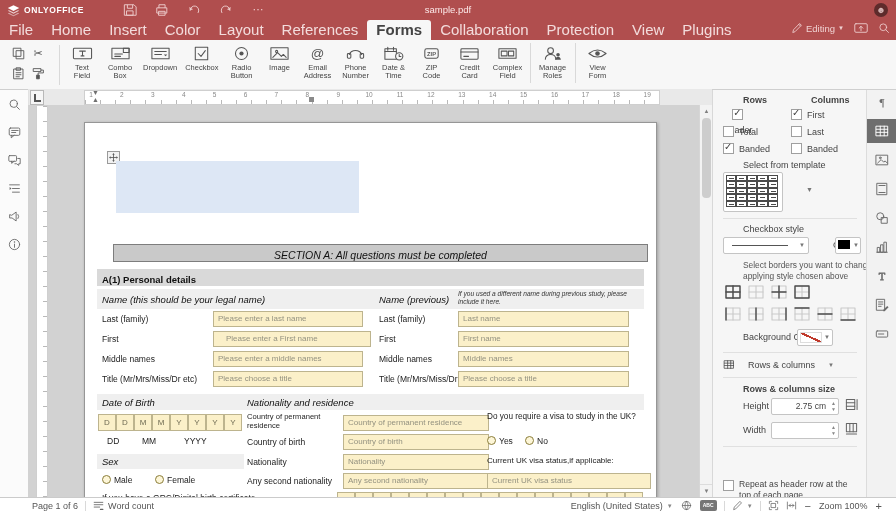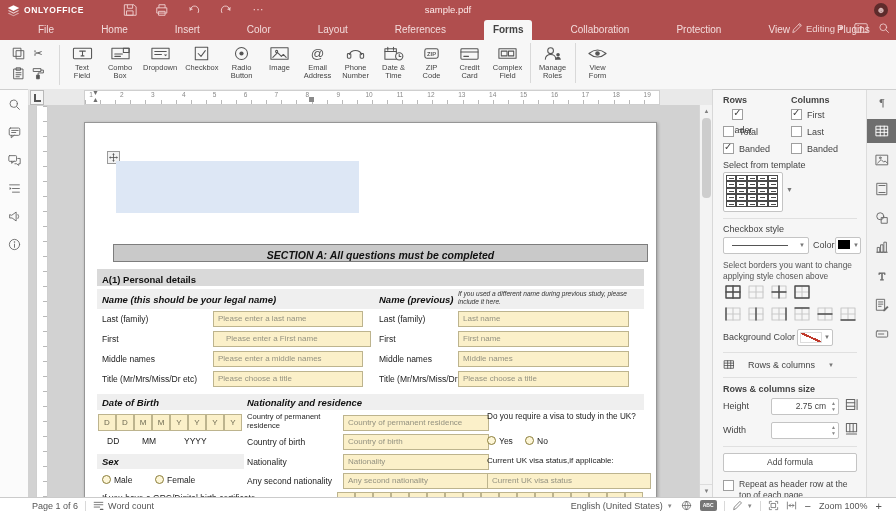--- a/index.html
+++ b/index.html
@@ -11,21 +11,21 @@
   #titlebar{left:0;top:0;width:896px;height:20px;background:#b04e4e;display:flex;align-items:center;}
   #logo{display:flex;align-items:center;gap:4px;margin-left:7px;color:#fff;}
   #logo .lname{font-size:8.5px;font-weight:bold;letter-spacing:.6px;}
   .tb-ic{width:16px;height:14px;color:#eccaca;margin:0 8px;}
   .tb-ic svg{width:14px;height:14px;margin:0 auto;}
   #doc-title{left:0;top:0;width:896px;height:20px;line-height:20px;text-align:center;color:#fde9e9;font-size:9.5px;pointer-events:none;}
   #avatar{right:8px;top:3px;width:14px;height:14px;border-radius:50%;background:#5e2b2b;color:#d8b8b8;
           font-size:9px;line-height:14px;text-align:center;}
   
   #menubar{left:0;top:20px;width:896px;height:20px;background:#b04e4e;display:flex;align-items:flex-end;}
-  .mtab{height:20px;line-height:20px;padding:0 9px;font-size:10px;color:#f3dcdc;cursor:default;margin-left:29px;}
+  .mtab{height:20px;line-height:20px;padding:0 9px;font-size:15px;color:#f3dcdc;cursor:default;}
   .mtab.active{background:#f7f7f7;color:#444;border-radius:3px 3px 0 0;font-weight:bold;}
   #menu-right{position:absolute;right:6px;top:22px;display:flex;align-items:center;gap:10px;color:#f0d2d2;font-size:9.5px;}
   #menu-right svg{width:12px;height:12px;}
   .mr-item{display:flex;align-items:center;gap:3px;}
   .crt{font-size:6px;line-height:1;}
   
   #toolbar{left:0;top:40px;width:896px;height:49px;background:#f7f7f7;border-bottom:1px solid #cfcfcf;
            display:flex;align-items:center;}
   #clip-group{display:grid;grid-template-columns:18px 18px;grid-template-rows:18px 18px;gap:2px;margin:0 8px 0 10px;color:#555;}
   #clip-group .ci{width:16px;height:16px;display:flex;align-items:center;justify-content:center;font-size:11px;}
@@ -47,36 +47,36 @@
   #lsidebar{left:0;top:90px;width:28px;height:407px;background:#fbfbfb;border-right:1px solid #e2e2e2;}
   .ls-ic{width:28px;height:28px;display:flex;align-items:center;justify-content:center;color:#666;}
   .ls-ic svg{width:13px;height:13px;}
   
   #canvas{left:28px;top:105px;width:684px;height:392px;background:#d2d2d2;overflow:hidden;}
   #vruler{left:8px;top:0;width:10px;height:392px;background:#fff;border:1px solid #cfcfcf;
           background-image:repeating-linear-gradient(180deg,#b9b9b9 0 1px,transparent 1px 15px);background-size:4px 100%;background-position:6px 0;background-repeat:no-repeat;}
   #page{left:56px;top:17px;width:571px;height:375px;background:#fff;border:1px solid #969696;
         box-shadow:1px 1px 3px rgba(0,0,0,.25);overflow:hidden;color:#1c1c1c;}
   .hbar{position:absolute;background:#efefef;}
-  .hdr-it{font-size:9.5px;font-weight:bold;font-style:italic;color:#111;}
+  .hdr-it{font-size:9.5px;font-weight:normal;font-style:italic;color:#111;}
   .lab{position:absolute;font-size:8.5px;color:#222;}
   .slab{position:absolute;font-size:7.6px;line-height:8.6px;color:#222;}
   .field{position:absolute;height:14px;background:#fbf0c9;border:1px solid #bdb48e;font-size:8px;color:#949280;
          line-height:14px;padding-left:4px;overflow:hidden;white-space:nowrap;}
   .radio{display:inline-block;width:7px;height:7px;border:1px solid #8b7d3a;border-radius:50%;background:#fdf6d8;
          vertical-align:-1px;margin-right:3px;}
   .dobbox{position:absolute;width:16px;height:15px;background:#fbf0c9;border:1px solid #bdb48e;
           font-size:8px;color:#6e6a52;text-align:center;line-height:15px;}
   
   #vscroll{left:671px;top:0;width:13px;height:392px;background:#f3f3f3;border-left:1px solid #d6d6d6;}
   #vthumb{left:2px;top:13px;width:9px;height:80px;background:#cdcdcd;border-radius:4px;}
   .sarr{position:absolute;left:0;width:13px;height:12px;font-size:6px;color:#808080;text-align:center;line-height:12px;}
   
   #rpanel{left:712px;top:90px;width:154px;height:407px;background:#f6f6f6;border-left:1px solid #d8d8d8;font-size:9px;color:#444;overflow:hidden;}
-  .p-lab{position:absolute;font-size:9px;color:#444;}
+  .p-lab{position:absolute;font-size:9px;color:#444;margin-left:20px;}
   .p-bold{font-weight:bold;}
   .chk{position:absolute;display:flex;align-items:center;gap:5px;}
   .cbox{width:9px;height:9px;background:#fff;border:1px solid #9f9f9f;position:relative;flex:none;}
   .cbox.on::after{content:"✓";position:absolute;left:0px;top:-3px;font-size:10px;color:#444;}
   .pdiv{position:absolute;left:10px;width:134px;height:1px;background:#e0e0e0;}
   .dropbox{position:absolute;background:#fff;border:1px solid #c4c4c4;border-radius:2px;}
   #tmpl-grid{display:grid;grid-template-columns:repeat(5,1fr);grid-template-rows:repeat(5,1fr);width:52px;height:32px;margin:2px;}
   #tmpl-grid div{border:1px solid #4a4a4a;position:relative;}
   #tmpl-grid div::after{content:"";position:absolute;left:2px;top:45%;width:5px;height:1px;background:#4a4a4a;}
   .bbtn{position:absolute;width:20px;height:16px;display:flex;align-items:center;justify-content:center;}
@@ -745,21 +745,20 @@
       <span class="ar" style="top:2px;">▲</span>
       <span class="ar" style="bottom:2px;">▼</span>
     </div>
     <span class="abs" style="left:132px;top:332px;color:#666;">
         <svg style="width:13px;height:13px" viewBox="0 0 14 14">
           <rect x="1.5" y="1.5" width="11" height="9"></rect>
           <path d="M5.2 1.5v9M8.8 1.5v9M1.5 13h11"></path>
         </svg>
       </span>
     <div class="pdiv" style="top:356px;"></div>
-    <div id="addf" class="abs" style="top:363px;">Add formula</div>
     <div class="chk" style="left:10px;top:389px;align-items:flex-start;">
       <span class="cbox" style="margin-top:1px;"></span>
       <span style="width:118px;font-size:8.6px;line-height:11px;">Repeat as header row at the top of each page</span>
     </div>
   </div>
 
   <div id="rstrip" class="abs">
       <div class="rs-ic">
         <svg viewBox="0 0 16 16">
           <text x="8" y="12.5" font-size="13" text-anchor="middle" fill="currentColor" stroke="none" font-family="Liberation Serif">¶</text>

